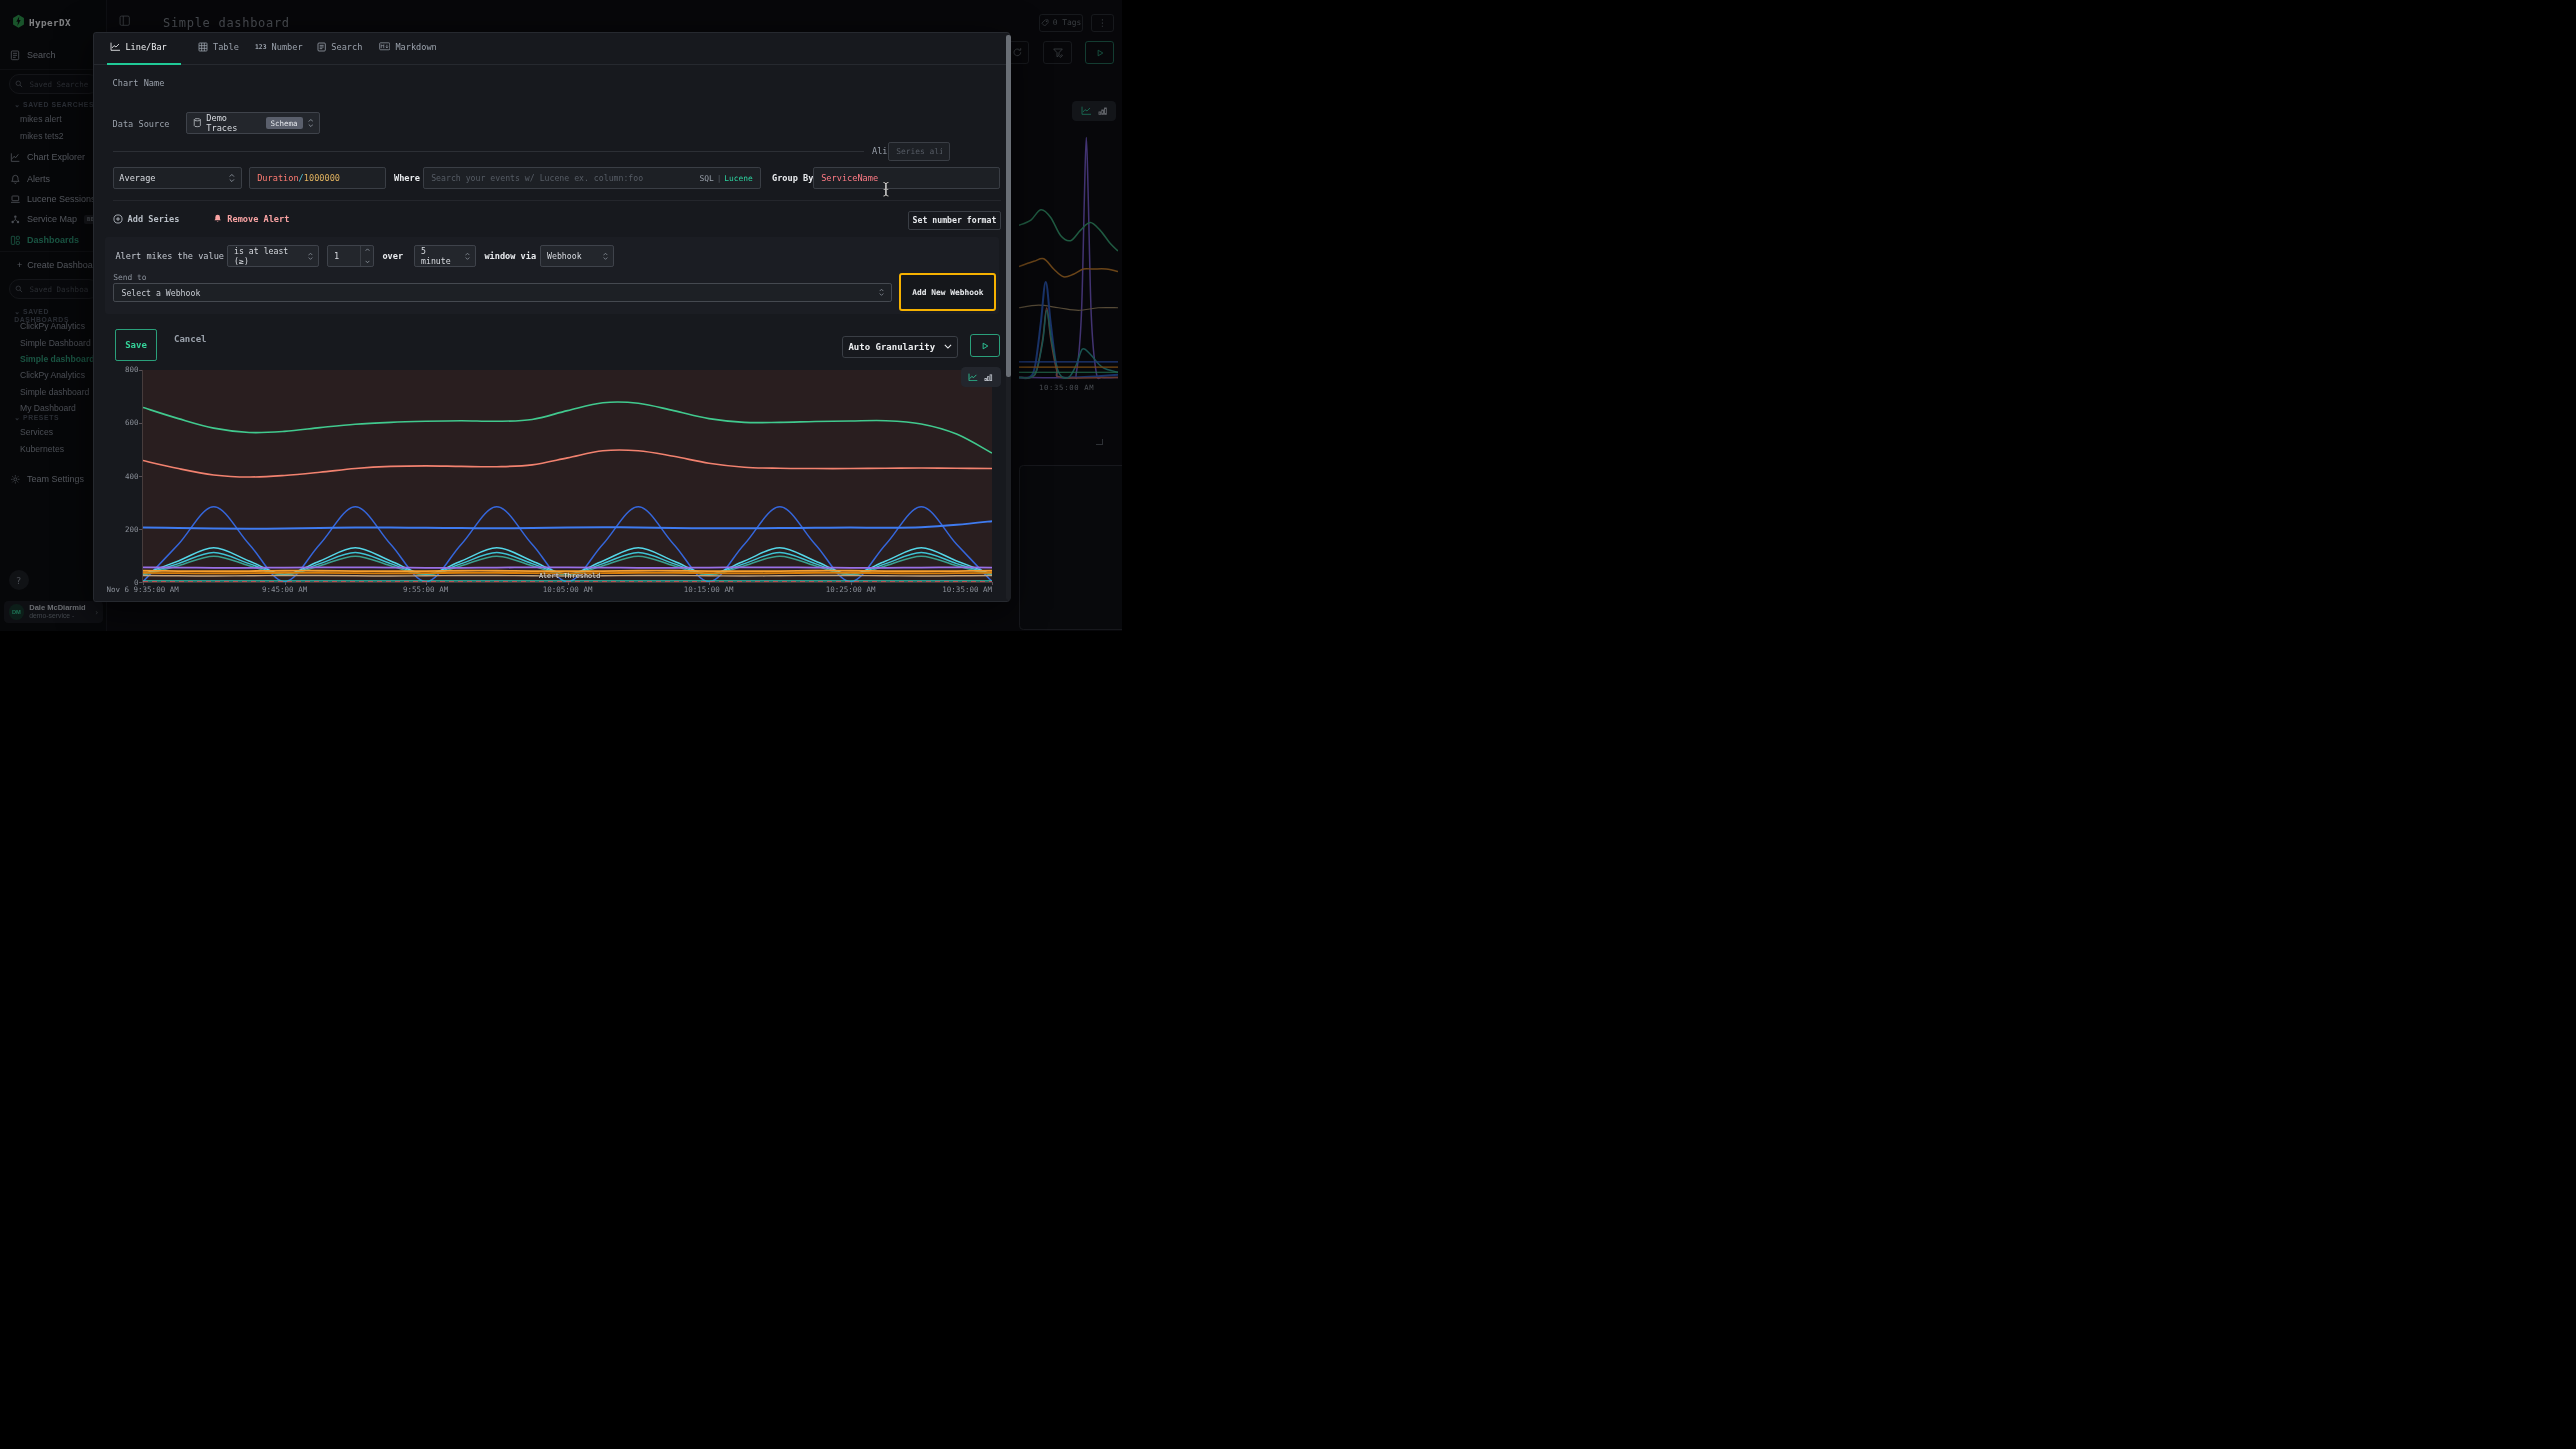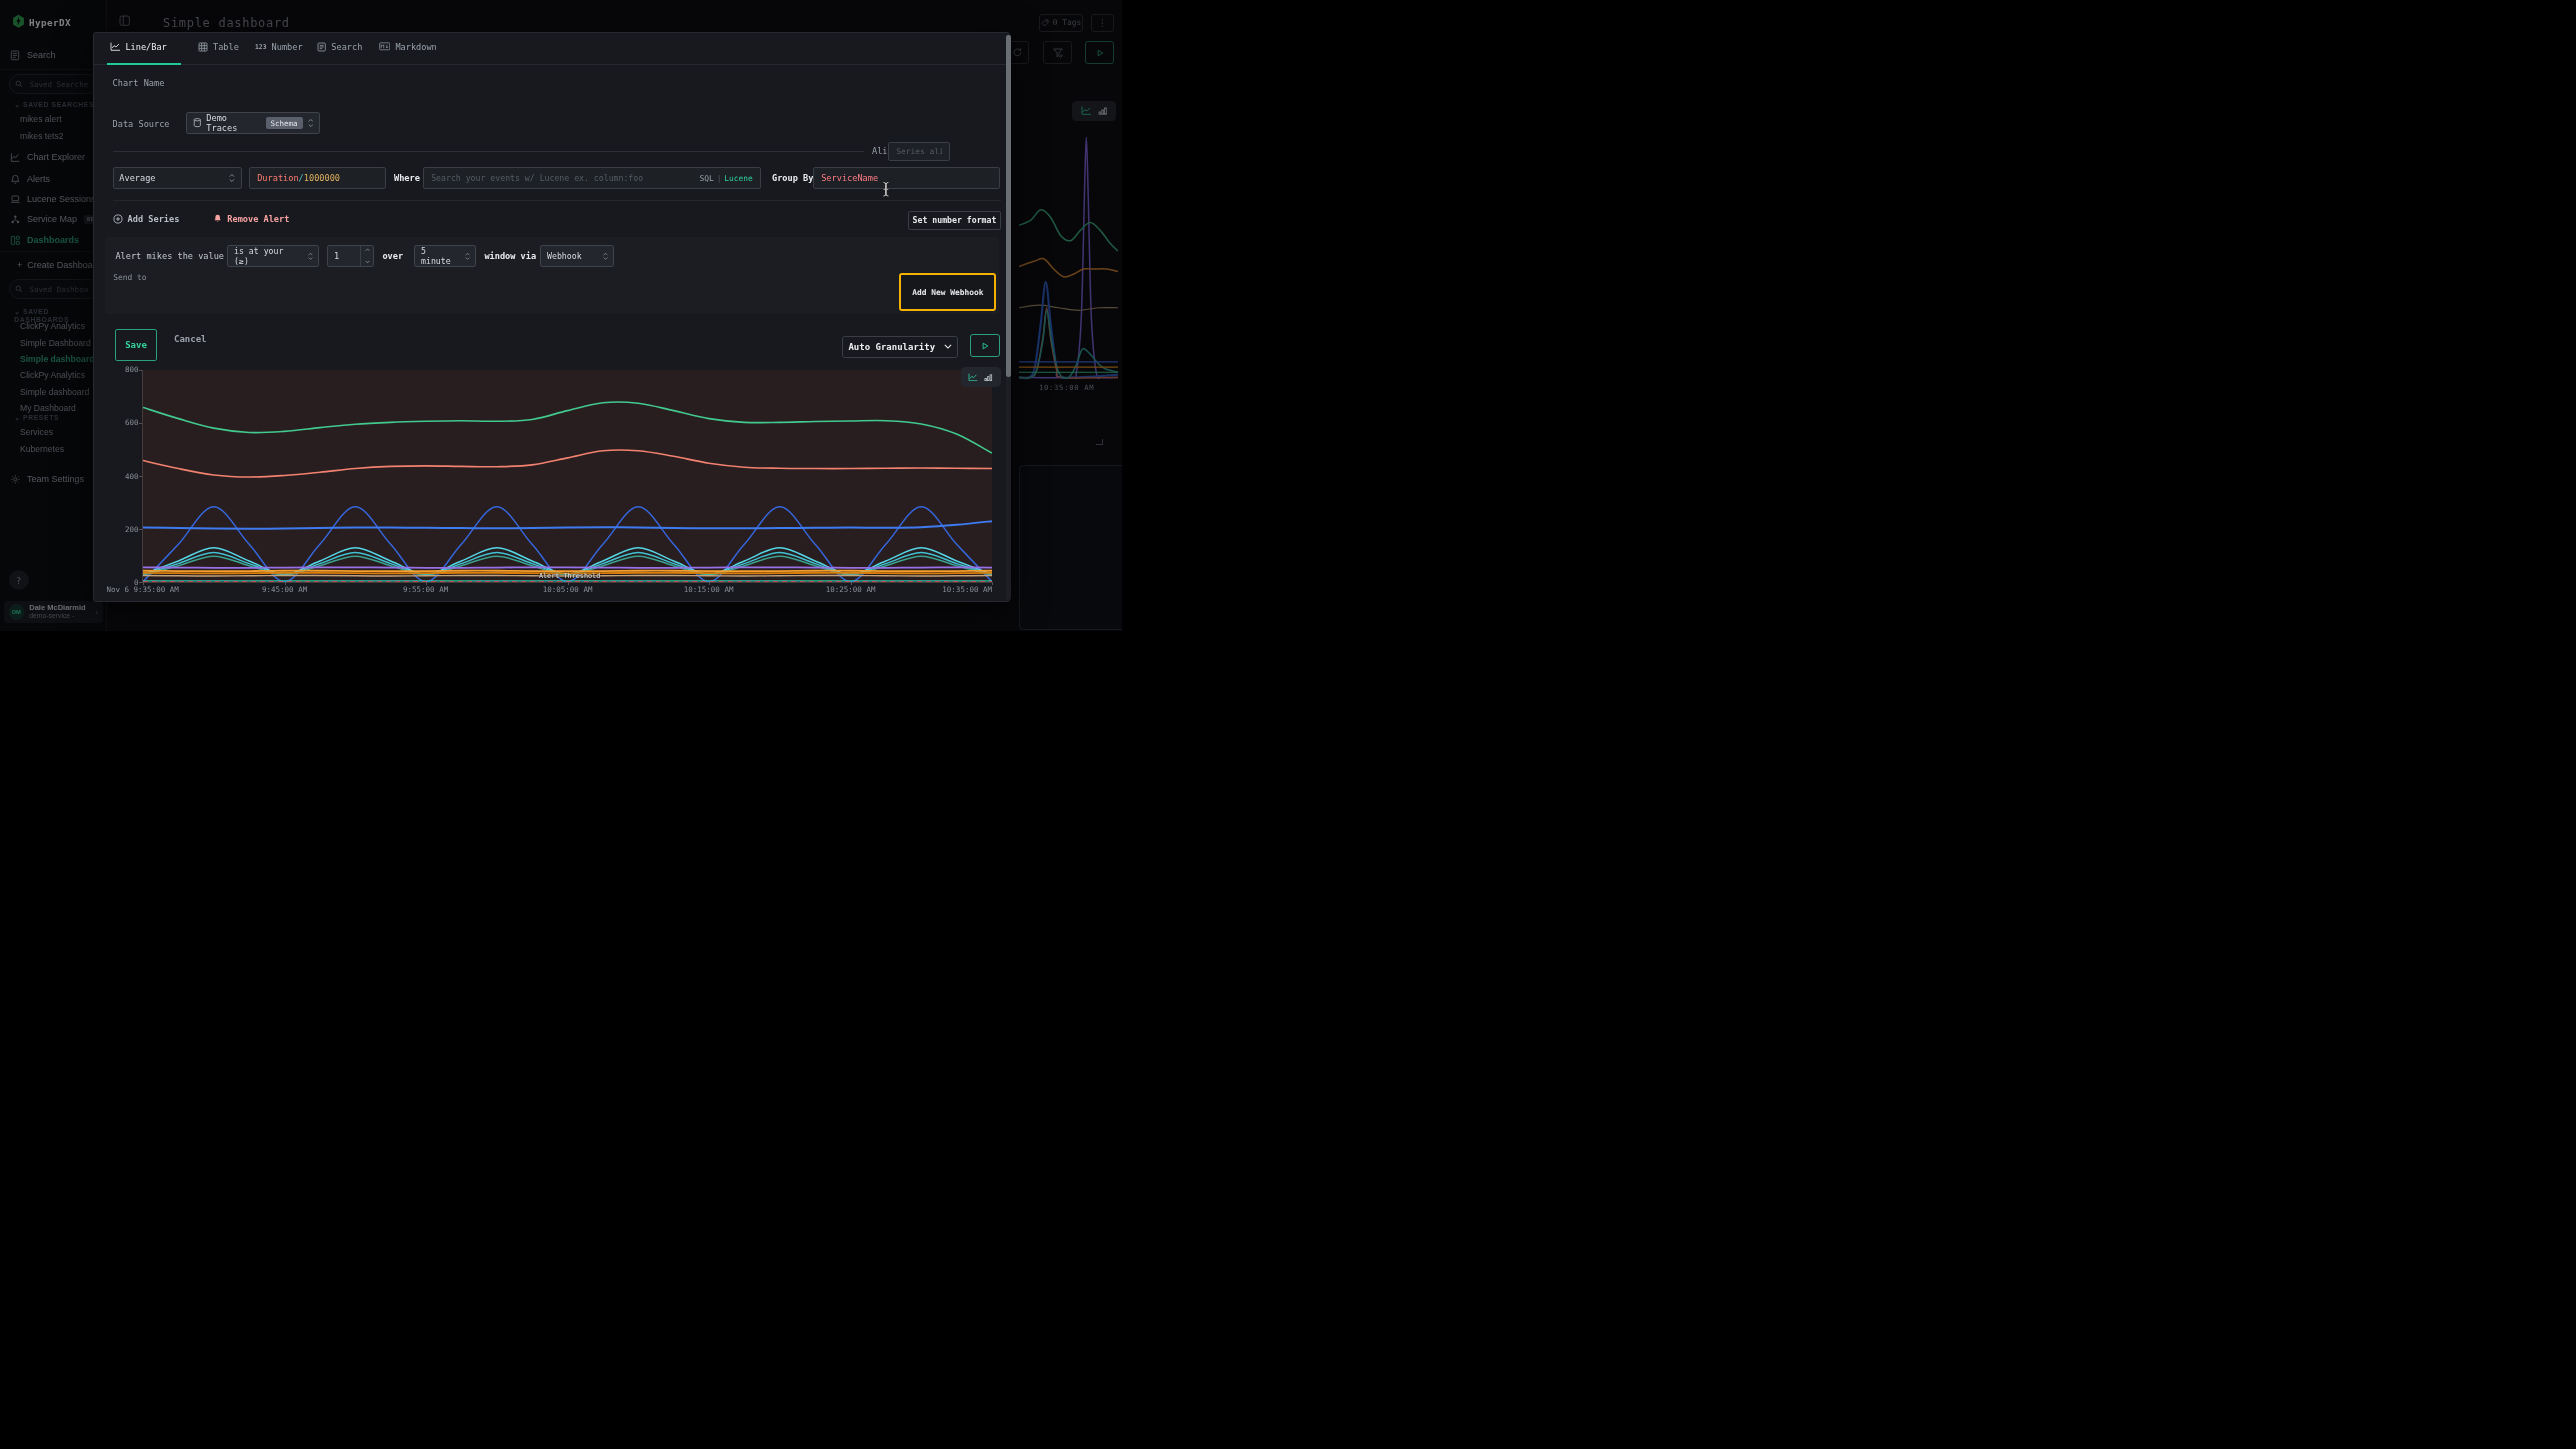--- a/index.html
+++ b/index.html
@@ -410,21 +410,21 @@
             <path d="M6.6 12.5 a1.5 1.5 0 0 0 2.8 0z"></path>
           </svg>
         </span>
       <span>Remove Alert</span>
     </div>
     <div class="outline-btn" style="left:814px;top:178px;width:93px;height:18.6px;">Set number format</div>
 
     <div id="alert-panel">
       <div class="f-label" style="left:10px;top:14.3px;color:#c3c8d0;">Alert mikes the value</div>
       <div class="select-box" style="left:122px;top:7.9px;width:92px;height:22px;font-size:8.2px;">
-        <span>is at your (≥)</span>
+        <span>is at least (≥)</span>
         <span class="chev2">
             <svg width="5" height="8.6" viewBox="0 0 8 14" fill="none" stroke="#8a919b" stroke-width="1.3">
               <polyline points="1,5 4,2 7,5"></polyline>
               <polyline points="1,9 4,12 7,9"></polyline>
             </svg>
           </span>
       </div>
       <div class="select-box" style="left:222px;top:7.9px;width:47px;height:22px;padding-right:0;">
         <span>1</span>
         <span class="spinner">
@@ -450,20 +450,29 @@
       <div class="select-box" style="left:435px;top:7.9px;width:74px;height:22px;font-size:8.2px;">
         <span>Webhook</span>
         <span class="chev2">
             <svg width="5" height="8.6" viewBox="0 0 8 14" fill="none" stroke="#8a919b" stroke-width="1.3">
               <polyline points="1,5 4,2 7,5"></polyline>
               <polyline points="1,9 4,12 7,9"></polyline>
             </svg>
           </span>
       </div>
       <div class="f-label" style="left:7.9px;top:36px;font-size:7.9px;color:#8b929c;">Send to</div>
+      <div class="f-input" style="left:7.9px;top:46px;width:779px;height:19.3px;font-size:8.2px;border-color:#454950;color:#c9cdd4;">
+        <span>Select a Webhook</span>
+        <span class="chev2">
+            <svg width="5" height="8.6" viewBox="0 0 8 14" fill="none" stroke="#8a919b" stroke-width="1.3">
+              <polyline points="1,5 4,2 7,5"></polyline>
+              <polyline points="1,9 4,12 7,9"></polyline>
+            </svg>
+          </span>
+      </div>
       <div id="hl-box">
         <div class="btn-label">Add New Webhook</div>
       </div>
     </div>
 
     <div id="save-btn">Save</div>
     <div id="cancel-btn">Cancel</div>
     <div id="granularity">
       <span>Auto Granularity</span>
       <span>

